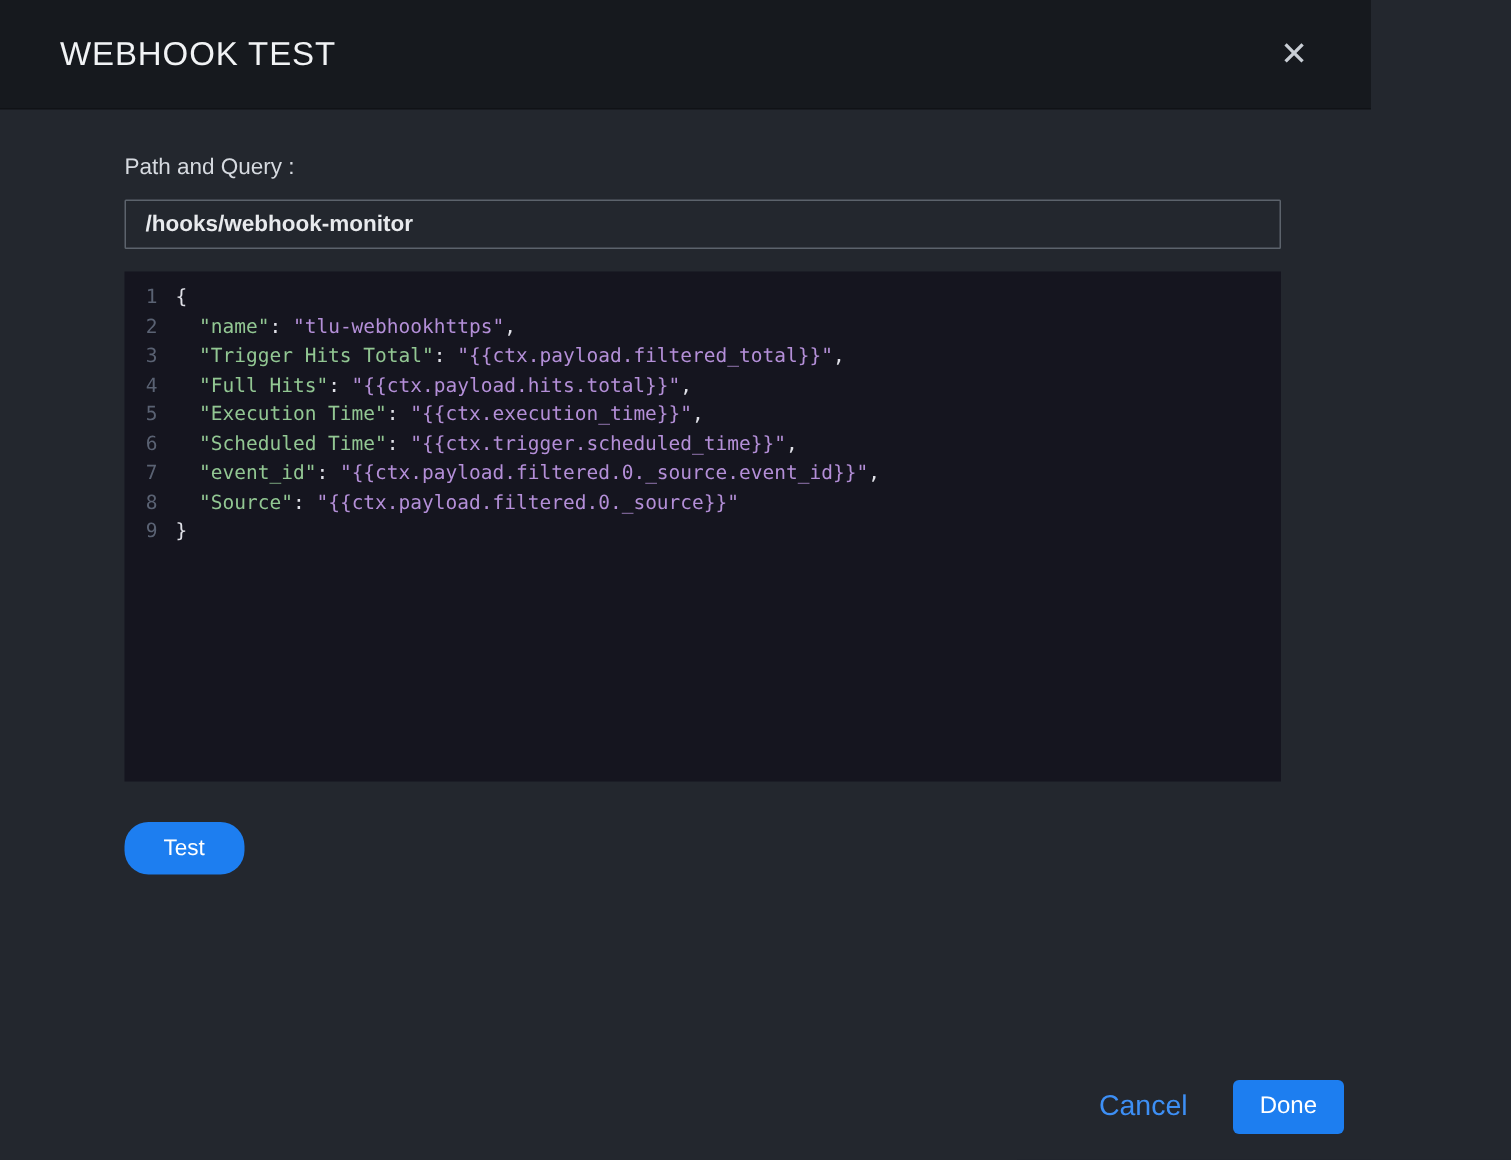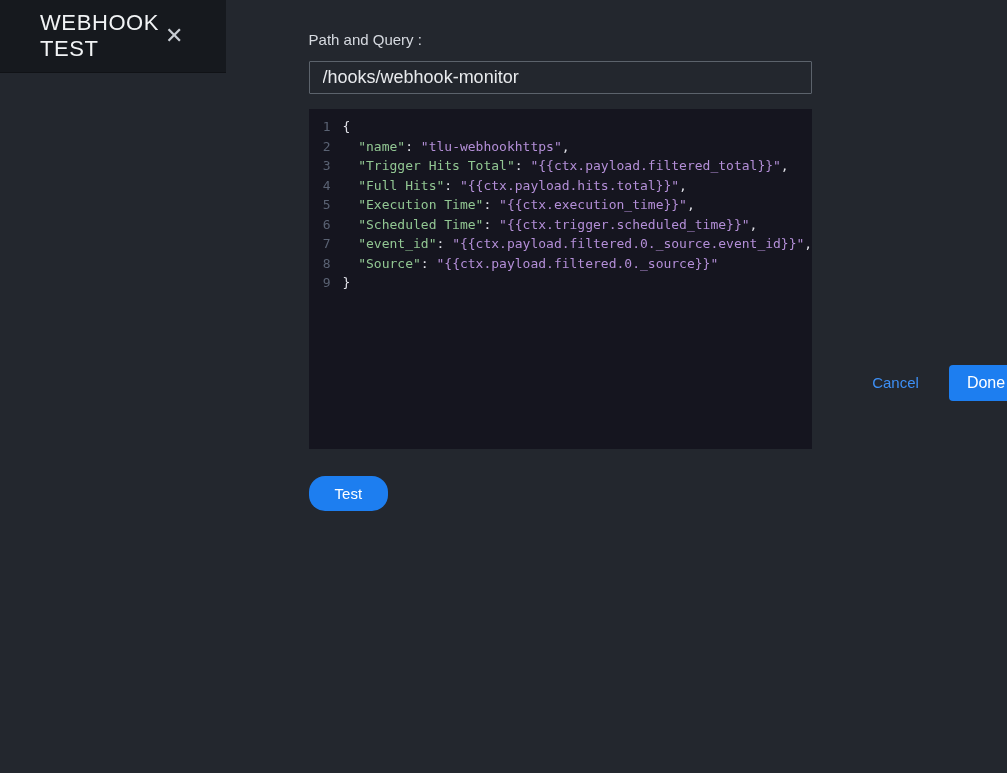--- a/index.html
+++ b/index.html
@@ -7,20 +7,21 @@
   body {
     font-family: "Liberation Sans", sans-serif;
     background: #23272e;
     color: #d8dce2;
     overflow: hidden;
   }
   .modal {
     width: 914px;
     height: 773px;
     display: flex;
+    flex-direction: column;
     background: #23272e;
   }
   
   .modal-header {
     height: 72px;
     flex: 0 0 72px;
     background: #16191e;
     display: flex;
     align-items: center;
     padding: 0 36px 0 40px;
@@ -57,24 +58,25 @@
     display: block;
   }
   .path-input {
     margin-top: 13px;
     width: 100%;
     height: 33px;
     background: #23272e;
     border: 1px solid #5c636c;
     border-radius: 1px;
     color: #e8eaed;
-    font-size: 18px;
+    font-size: 15px;
     padding: 0 13px;
     font-family: "Liberation Sans", sans-serif;
     outline: none;
+    font-weight: bold;
   }
   .json-label { margin-top: 49px; }
   
   .editor {
     margin-top: 15px;
     width: 100%;
     height: 340px;
     background: #15151f;
     padding: 8px 0 0 0;
     font-family: "DejaVu Sans Mono", monospace;
@@ -112,21 +114,21 @@
   .modal-footer {
     flex: 0 0 62px;
     display: flex;
     align-items: center;
     justify-content: flex-end;
     gap: 30px;
     padding: 0 18px 8px 0;
   }
   .cancel-link {
     color: #3d8ff5;
-    font-size: 15px;
+    font-size: 19px;
     text-decoration: none;
     cursor: pointer;
   }
   .done-btn {
     background: #1d7ef0;
     color: #ffffff;
     border: none;
     border-radius: 4px;
     font-size: 16px;
     padding: 9px 18px;

